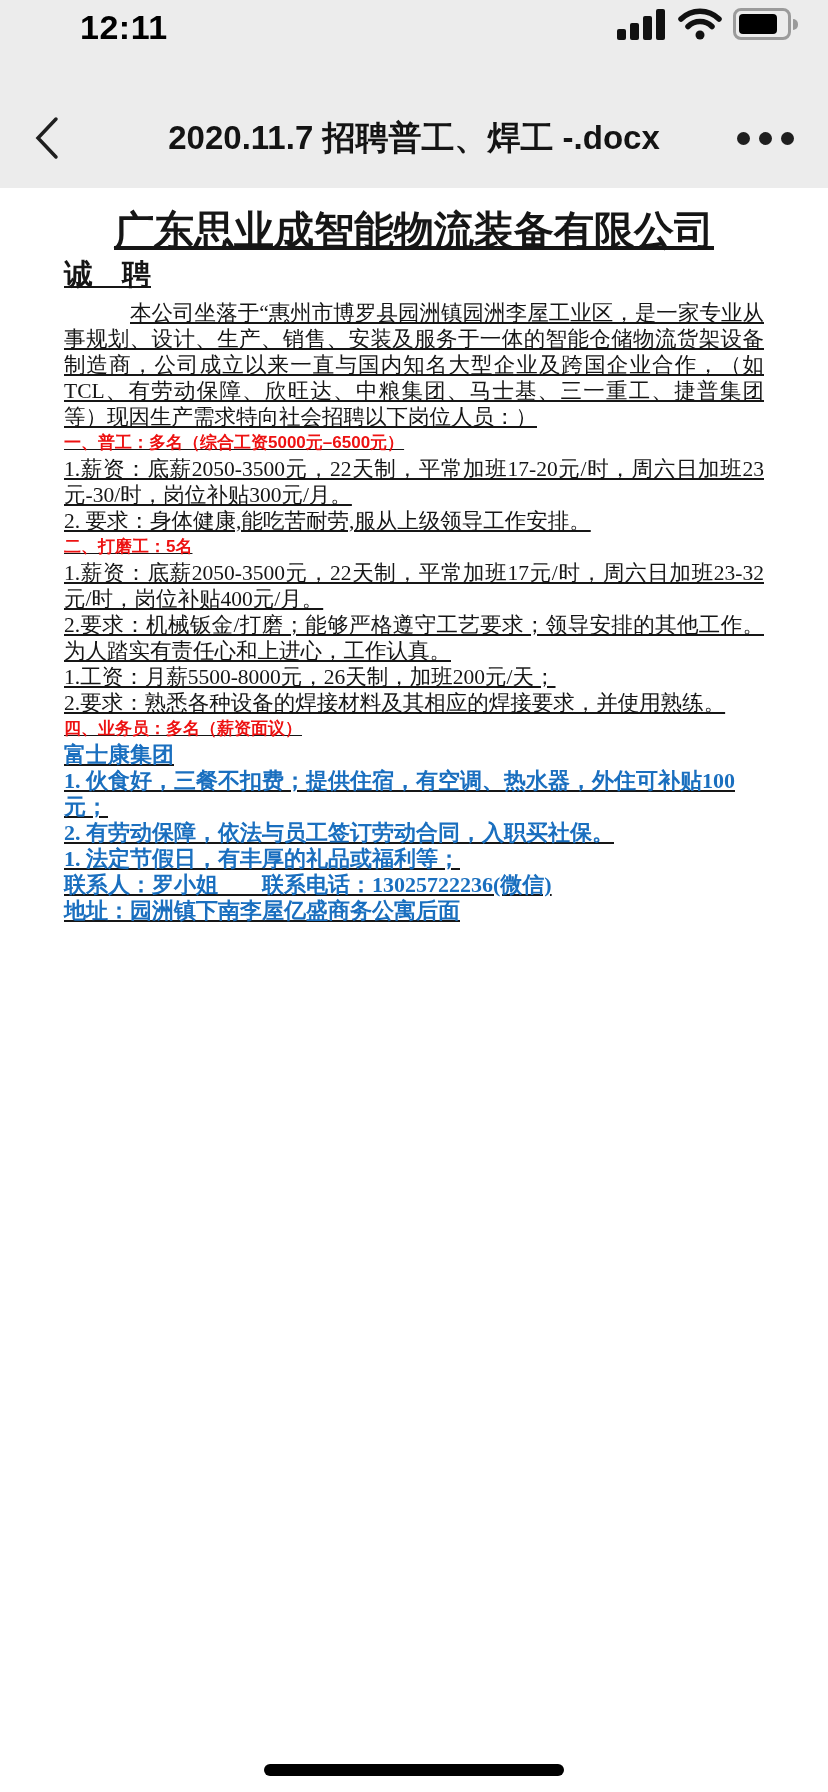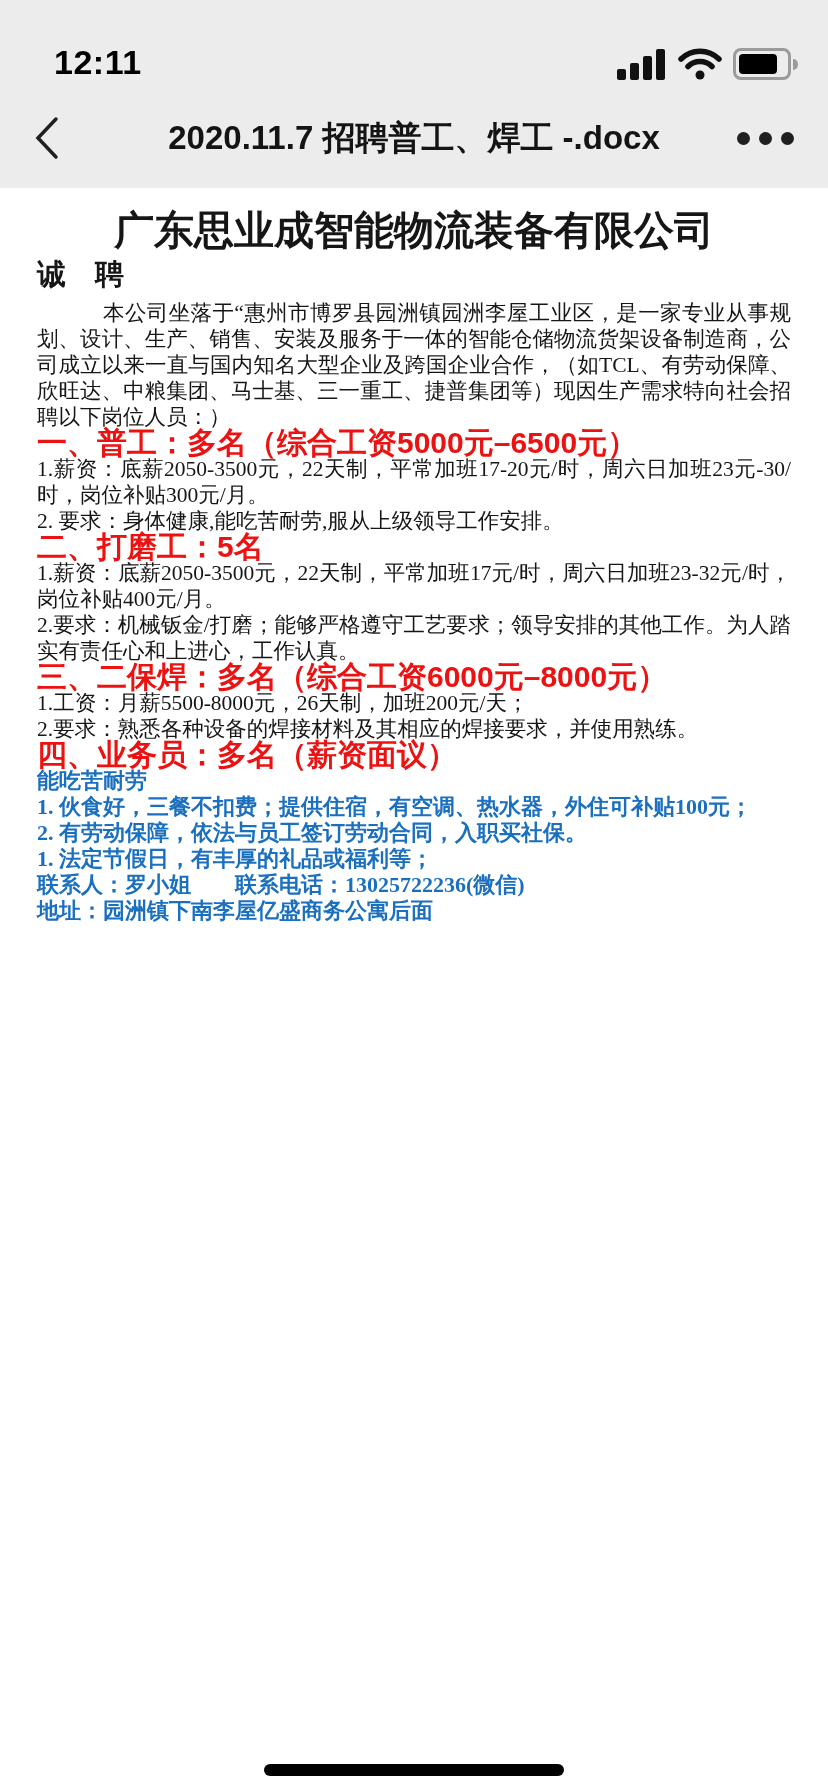--- a/index.html
+++ b/index.html
@@ -1,42 +1,42 @@
 <!DOCTYPE html>
 <html><head>
 <meta charset="utf-8">
 <style>
   html,body{margin:0;padding:0;}
   body{width:828px;height:1792px;background:#fff;font-family:"Liberation Sans",sans-serif;-webkit-font-smoothing:antialiased;}
   .screen{position:relative;width:828px;height:1792px;overflow:hidden;background:#fff;}
 
   
   .header{background:#ececec;height:188px;}
-  .status-bar{height:88px;display:flex;align-items:flex-end;justify-content:space-between;padding:0 30px 6px 54px;box-sizing:border-box;}
+  .status-bar{height:88px;display:flex;align-items:flex-start;justify-content:space-between;padding:8px 30px 6px 54px;box-sizing:border-box;margin-left:26px;}
   .time{font-size:34px;font-weight:700;color:#000;letter-spacing:.5px;}
   .status-icons{display:flex;align-items:center;gap:11px;padding-bottom:2px;}
   .battery{display:flex;align-items:center;}
   .battery-body{width:52px;height:26px;border:3px solid #9b9b9b;border-radius:8px;position:relative;background:transparent;}
   .battery-fill{position:absolute;top:3px;left:3px;bottom:3px;width:38px;background:#000;border-radius:4px;}
   .battery-nub{width:5px;height:11px;background:#9b9b9b;border-radius:0 5px 5px 0;margin-left:2px;}
 
   .nav-bar{height:100px;display:flex;align-items:center;position:relative;padding:0 34px;box-sizing:border-box;}
   .back-btn{background:none;border:none;padding:0;cursor:pointer;display:flex;align-items:center;}
   .nav-title{position:absolute;left:50%;top:50%;transform:translate(-50%,-50%);font-size:33px;font-weight:700;color:#141414;white-space:nowrap;}
   .more-btn{background:none;border:none;padding:0;cursor:pointer;margin-left:auto;display:flex;align-items:center;gap:9px;}
   .more-btn .dot{width:13px;height:13px;border-radius:50%;background:#1f1f1f;display:block;}
 
   
-  .doc{padding:0 37px;color:#161616;}
+  .doc{padding:0 64px;color:#161616;text-decoration:underline;}
   .doc-title{font-size:40px;line-height:48px;font-weight:700;text-align:center;margin:18px 0 0;}
   .doc-subtitle{font-size:29px;line-height:40px;font-weight:700;text-align:left;margin:0 0 6px;}
   .ln{margin:0;font-size:21.5px;line-height:26px;}
   .doc-para{font-family:"Liberation Serif",serif;text-align:justify;text-indent:66px;}
   .doc-body{font-family:"Liberation Serif",serif;text-align:justify;}
-  .red{color:#ed1212;font-weight:700;font-family:"Liberation Sans",sans-serif;font-size:30px;}
+  .red{color:#ed1212;font-weight:700;font-family:"Liberation Sans",sans-serif;font-size:17px;}
   .blue{color:#1a6fbf;font-weight:700;font-family:"Liberation Serif",serif;font-size:22px;}
 
   .home-indicator{position:absolute;left:50%;transform:translateX(-50%);bottom:16px;width:300px;height:12px;border-radius:6px;background:#000;}
 </style>
 </head>
 <body>
 
 <div class="screen">
 
   <header class="header">
@@ -87,27 +87,26 @@
     <p class="ln doc-para">本公司坐落于“惠州市博罗县园洲镇园洲李屋工业区，是一家专业从事规划、设计、生产、销售、安装及服务于一体的智能仓储物流货架设备制造商，公司成立以来一直与国内知名大型企业及跨国企业合作，（如TCL、有劳动保障、欣旺达、中粮集团、马士基、三一重工、捷普集团等）现因生产需求特向社会招聘以下岗位人员：）</p>
 
     <p class="ln red">一、普工：多名（综合工资5000元–6500元）</p>
     <p class="ln doc-body">1.薪资：底薪2050-3500元，22天制，平常加班17-20元/时，周六日加班23元-30/时，岗位补贴300元/月。</p>
     <p class="ln doc-body">2. 要求：身体健康,能吃苦耐劳,服从上级领导工作安排。</p>
 
     <p class="ln red">二、打磨工：5名</p>
     <p class="ln doc-body">1.薪资：底薪2050-3500元，22天制，平常加班17元/时，周六日加班23-32元/时，岗位补贴400元/月。</p>
     <p class="ln doc-body">2.要求：机械钣金/打磨；能够严格遵守工艺要求；领导安排的其他工作。为人踏实有责任心和上进心，工作认真。</p>
 
-    <p class="ln red">三、二保焊：多名（综合工资6000元–8000元）</p>
     <p class="ln doc-body">1.工资：月薪5500-8000元，26天制，加班200元/天；</p>
     <p class="ln doc-body">2.要求：熟悉各种设备的焊接材料及其相应的焊接要求，并使用熟练。</p>
 
     <p class="ln red">四、业务员：多名（薪资面议）</p>
 
-    <p class="ln blue">能吃苦耐劳</p>
+    <p class="ln blue">富士康集团</p>
     <p class="ln blue">1. 伙食好，三餐不扣费；提供住宿，有空调、热水器，外住可补贴100元；</p>
     <p class="ln blue">2. 有劳动保障，依法与员工签订劳动合同，入职买社保。</p>
     <p class="ln blue">1. 法定节假日，有丰厚的礼品或福利等；</p>
     <p class="ln blue">联系人：罗小姐　　联系电话：13025722236(微信)</p>
     <p class="ln blue">地址：园洲镇下南李屋亿盛商务公寓后面</p>
   </main>
 
   <div class="home-indicator"></div>
 </div>
 

